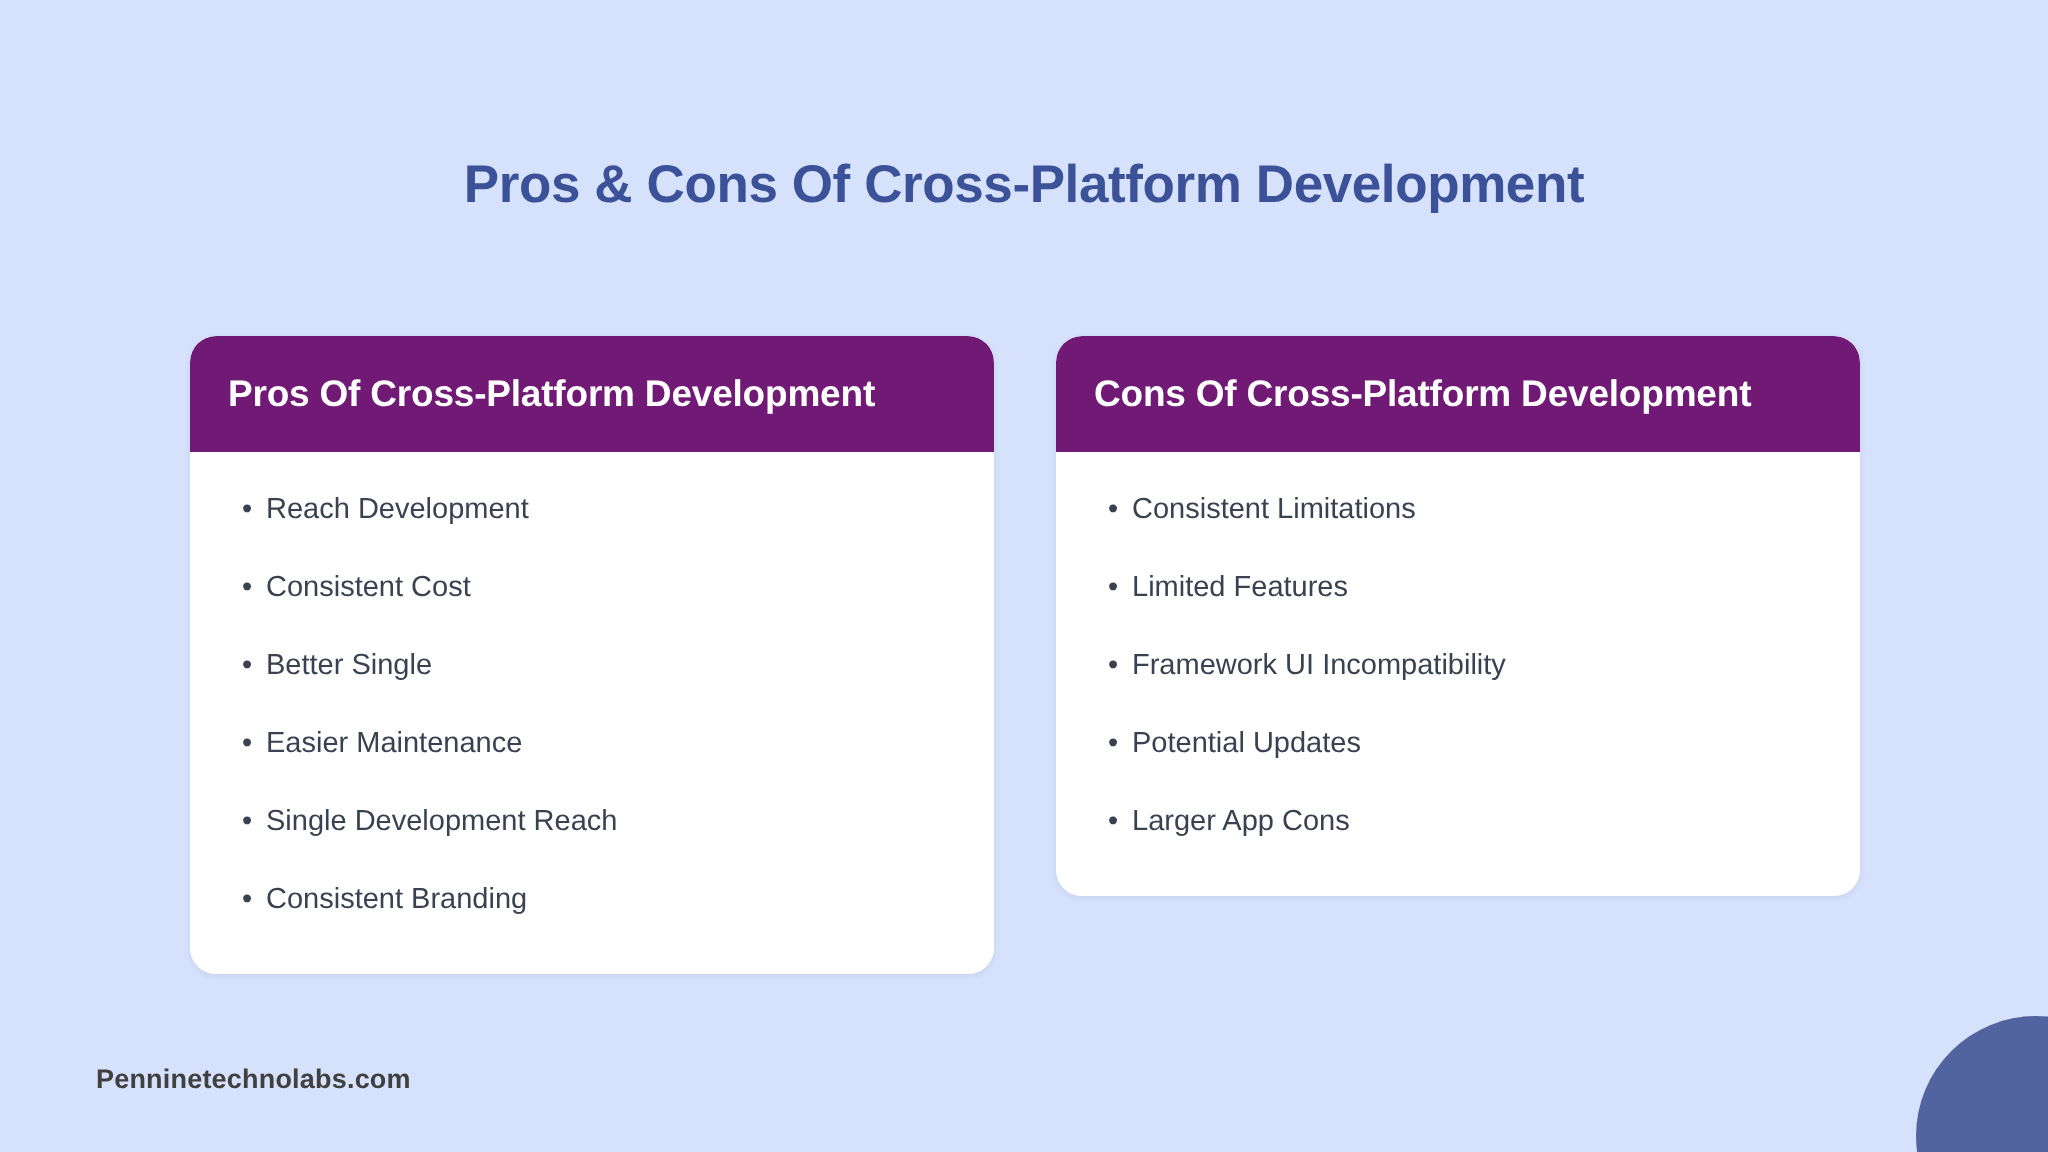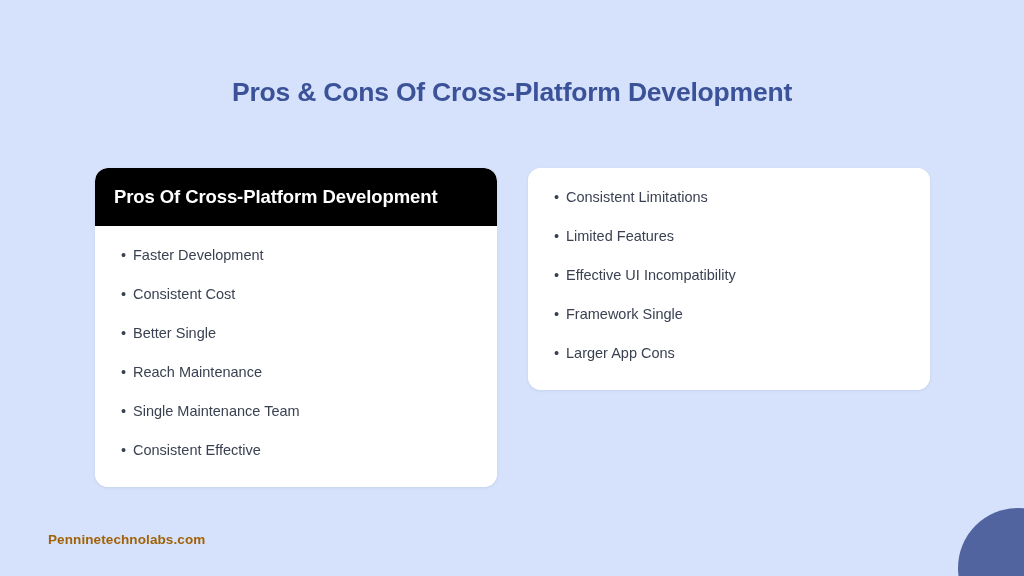--- a/index.html
+++ b/index.html
@@ -53,21 +53,21 @@
     align-items: flex-start;
   }
   .card {
     width: 402px;
     border-radius: 13px;
     background: #ffffff;
     box-shadow: 0 1px 3px rgba(60, 80, 150, 0.10);
     overflow: hidden;
   }
   .card-header {
-    background: #000000;
+    background: #701a75;
     border-radius: 13px 13px 0 0;
     height: 58px;
     display: flex;
     align-items: center;
     padding: 0 0 0 19px;
     box-sizing: border-box;
   }
   .card-header-title {
     color: #ffffff;
     font-size: 18.5px;
@@ -106,21 +106,21 @@
   }
   .item-label {
     flex: 1 1 auto;
   }
   .footer-brand {
     position: absolute;
     left: 48px;
     top: 532px;
     font-size: 13.5px;
     font-weight: bold;
-    color: #a16207;
+    color: #404040;
     letter-spacing: 0.1px;
   }
 </style>
 </head>
 <body>
 
 <div class="slide">
 
   <div class="deco-circle"></div>
 
@@ -129,64 +129,67 @@
   <div class="cards">
 
     <div class="card">
       <div class="card-header">
         <span class="card-header-title">Pros Of Cross-Platform Development</span>
       </div>
       <div class="card-body">
         <ul class="card-list">
           <li class="card-list-item">
             <span class="bullet">•</span>
-            <span class="item-label">Faster Development</span>
+            <span class="item-label">Reach Development</span>
           </li>
           <li class="card-list-item">
             <span class="bullet">•</span>
             <span class="item-label">Consistent Cost</span>
           </li>
           <li class="card-list-item">
             <span class="bullet">•</span>
             <span class="item-label">Better Single</span>
           </li>
           <li class="card-list-item">
             <span class="bullet">•</span>
-            <span class="item-label">Reach Maintenance</span>
-          </li>
-          <li class="card-list-item">
-            <span class="bullet">•</span>
-            <span class="item-label">Single Maintenance Team</span>
-          </li>
-          <li class="card-list-item">
-            <span class="bullet">•</span>
-            <span class="item-label">Consistent Effective</span>
+            <span class="item-label">Easier Maintenance</span>
+          </li>
+          <li class="card-list-item">
+            <span class="bullet">•</span>
+            <span class="item-label">Single Development Reach</span>
+          </li>
+          <li class="card-list-item">
+            <span class="bullet">•</span>
+            <span class="item-label">Consistent Branding</span>
           </li>
         </ul>
       </div>
     </div>
 
     <div class="card">
+      <div class="card-header">
+        <span class="card-header-title">Cons Of Cross-Platform Development</span>
+      </div>
       <div class="card-body">
         <ul class="card-list">
           <li class="card-list-item">
             <span class="bullet">•</span>
             <span class="item-label">Consistent Limitations</span>
           </li>
           <li class="card-list-item">
             <span class="bullet">•</span>
             <span class="item-label">Limited Features</span>
           </li>
           <li class="card-list-item">
             <span class="bullet">•</span>
-            <span class="item-label">Effective UI Incompatibility</span>
-          </li>
-          <li class="card-list-item">
-            <span class="bullet">•</span>
-            <span class="item-label">Framework Single</span>
+            <span class="item-label">Framework UI Incompatibility</span>
+          </li>
+          <li class="card-list-item">
+            <span class="bullet">•</span>
+            <span class="item-label">Potential Updates</span>
           </li>
           <li class="card-list-item">
             <span class="bullet">•</span>
             <span class="item-label">Larger App Cons</span>
           </li>
         </ul>
       </div>
     </div>
 
   </div>

